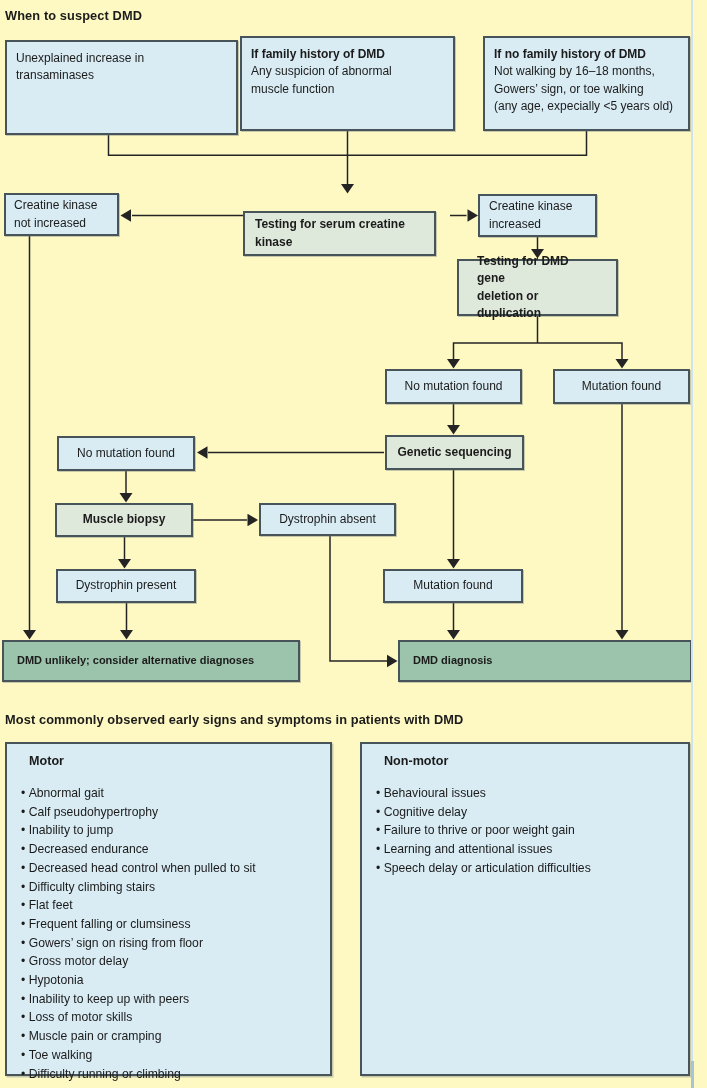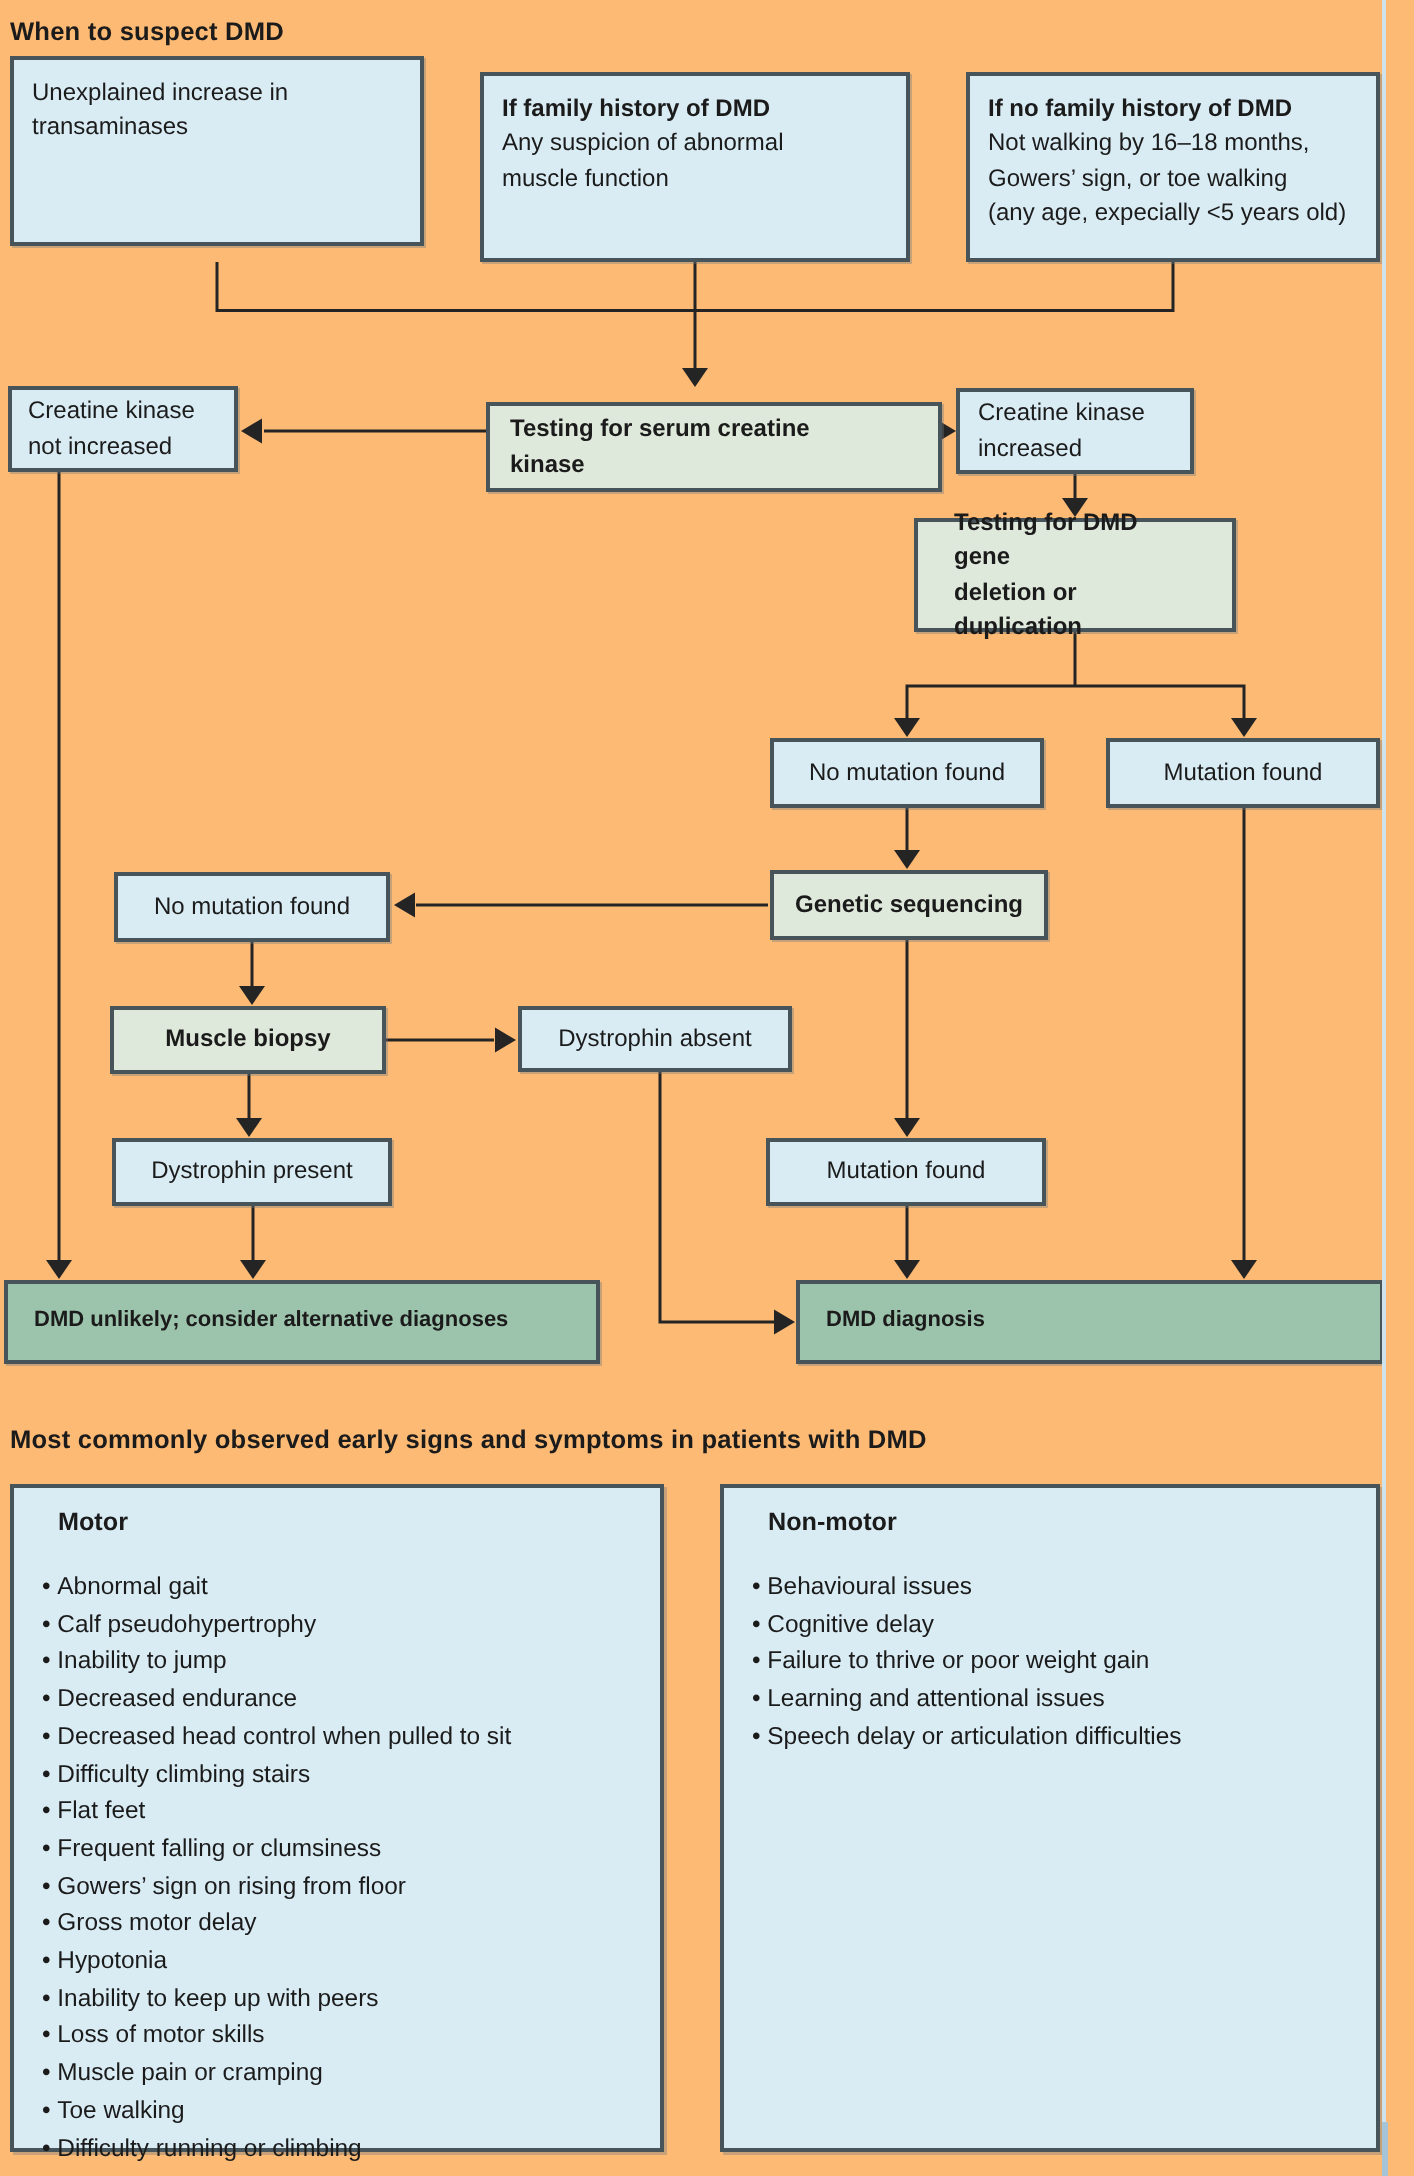--- a/index.html
+++ b/index.html
@@ -1,21 +1,21 @@
 <!DOCTYPE html>
 <html style="--box-blue: #d9ecf4; --box-green-light: #dfe9db; --box-green-dark: #9cc3ab; --box-border: #47555b; --line: #242424; --text: #1b1b1b; --page-edge: #cfe3ed; --page-edge-dark: #a5c4d7;"><head>
 <meta charset="utf-8">
 <style>
   * { margin:0; padding:0; box-sizing:border-box; }
   html,body { background:#ffffff; }
   body { font-family:"Liberation Sans","DejaVu Sans",sans-serif; }
 
   .figure {
     position:relative; width:707px; height:1088px;
-    background:#fdba74; color:var(--text,#1b1b1b); overflow:hidden;
+    background:#fef9c3; color:var(--text,#1b1b1b); overflow:hidden;
   }
 
   .section-title {
     position:absolute; font-weight:bold; font-size:12.8px;
     color:var(--text,#1b1b1b); letter-spacing:0.1px;
   }
 
   .box {
     position:absolute; border:2px solid var(--box-border,#47555b);
     font-size:12px; line-height:1.44; color:var(--text,#1b1b1b);
@@ -116,21 +116,21 @@
       <polygon points="615.5,630 628.5,630 622,639.5"></polygon>
       <polygon points="447,630 460,630 453.5,639.5"></polygon>
       <polygon points="387,654.7 387,667.3 397.5,661"></polygon>
       <polygon points="120,630 133,630 126.5,639.5"></polygon>
       <polygon points="23,630 36,630 29.5,639.5"></polygon>
     </g>
   </svg>
 
   <div class="section-title" style="left:5px; top:8px;">When to suspect DMD</div>
 
-  <div class="box blue pad" style="left:5px; top:28px; width:207px; height:95px;">
+  <div class="box blue pad" style="left:5px; top:40px; width:233px; height:95px;">
     <div class="pre">Unexplained increase in
 transaminases</div>
   </div>
 
   <div class="box blue pad" style="left:240px; top:36px; width:215px; height:95px;">
     <div class="box-title">If family history of DMD</div>
     <div class="pre">Any suspicion of abnormal
 muscle function</div>
   </div>
 
@@ -139,21 +139,21 @@
     <div class="pre">Not walking by 16–18 months,
 Gowers’ sign, or toe walking
 (any age, expecially &lt;5 years old)</div>
   </div>
 
   <div class="box blue vcenter" style="left:4px; top:193px; width:115px; height:43px; padding:0 8px;">
     <div class="pre">Creatine kinase
 not increased</div>
   </div>
 
-  <div class="box green vcenter" style="left:243px; top:201px; width:228px; height:45px; padding:0 10px;">
+  <div class="box green vcenter" style="left:243px; top:211px; width:193px; height:45px; padding:0 10px;">
     <div class="pre bold">Testing for serum creatine
 kinase</div>
   </div>
 
   <div class="box blue vcenter" style="left:478px; top:194px; width:119px; height:43px; padding:0 9px;">
     <div class="pre">Creatine kinase
 increased</div>
   </div>
 
   <div class="box green vcenter" style="left:457px; top:259px; width:161px; height:57px; padding:0 18px;">

